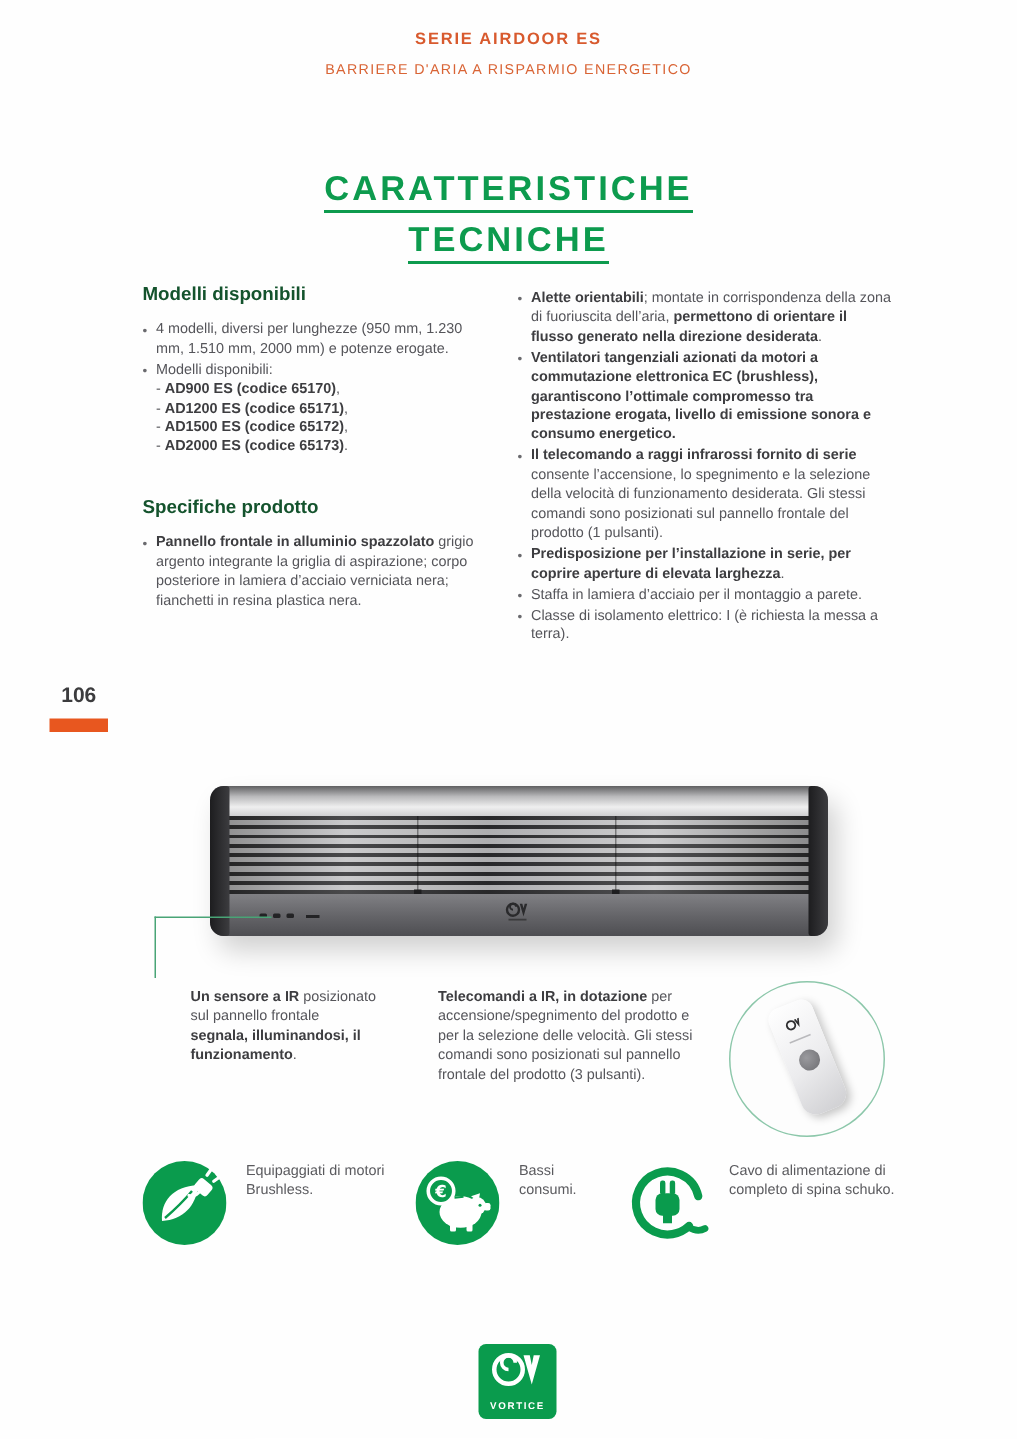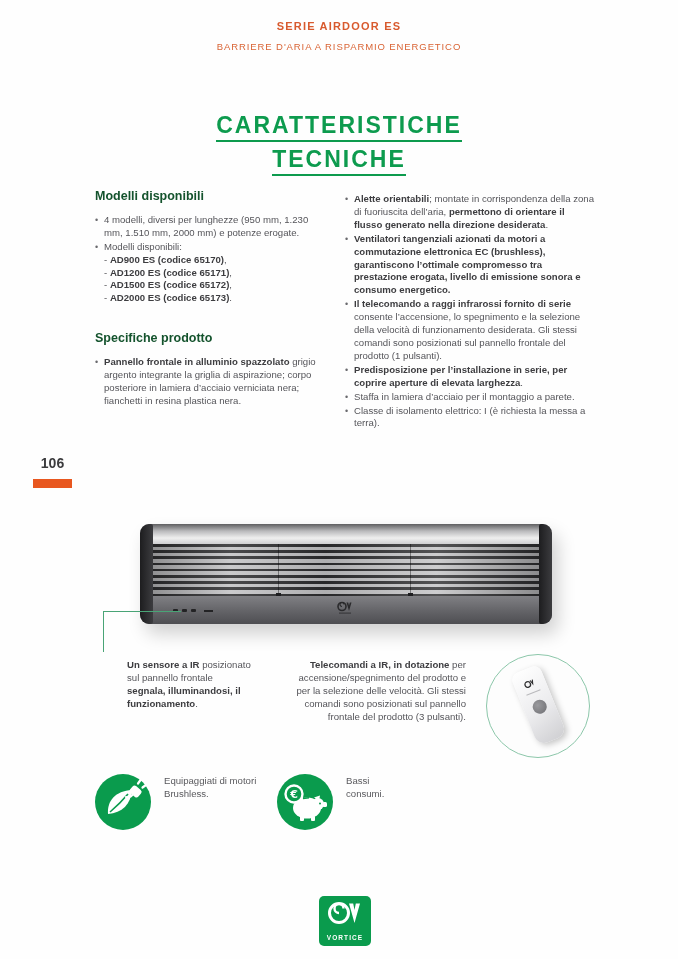--- a/index.html
+++ b/index.html
@@ -56,21 +56,21 @@
   .dev-logo { position:absolute; top:5px; left:50%; transform:translateX(-50%); }
   .notch { position:absolute; top:69px; width:5px; height:4px; background:#1e1e20; }
 
   
   .leader-h { position:absolute; left:103px; top:611px; width:78px; height:1px; background:#49a476; }
   .leader-v { position:absolute; left:103px; top:611px; width:1px; height:41px; background:#49a476; }
 
   
   .caption { position:absolute; font-size:9.6px; line-height:13px; color:#55555a; }
   .cap-left { left:95px; top:658px; width:125px;margin-left:32px; }
-  .cap-mid  { left:292px; top:658px; width:174px; text-align:right; }
+  .cap-mid  { left:292px; top:658px; width:174px; }
 
   
   .remote-circle { position:absolute; left:486px; top:654px; width:104px; height:104px; border-radius:50%;
                    border:1.5px solid #8cc7aa; background:#fdfdfd; }
   .remote { position:absolute; left:36px; top:12px; width:31px; height:76px; transform:rotate(-22deg);
             background:linear-gradient(160deg,#ffffff 0%,#ececee 55%,#cfcfd2 100%);
             border-radius:8px 8px 10px 10px; box-shadow:2px 3px 6px rgba(0,0,0,.22); }
   .remote .r-logo { position:absolute; top:7px; left:50%; transform:translateX(-50%); }
   .remote .r-line { position:absolute; top:24px; left:8px; width:15px; height:1px; background:#b9b9bc; }
   .remote .r-btn { position:absolute; top:33px; left:50%; transform:translateX(-50%); width:14px; height:14px;
@@ -233,20 +233,33 @@
         <rect x="34" y="42" width="4" height="5" rx="1" fill="#ffffff"></rect>
         <circle cx="43" cy="29.5" r="1" fill="#0a9b4d"></circle>
         <line x1="26" y1="24.5" x2="32" y2="23.8" stroke="#0a9b4d" stroke-width="1.4"></line>
         <circle cx="17" cy="20" r="8.5" fill="#0a9b4d" stroke="#ffffff" stroke-width="2.4"></circle>
         <text x="17" y="24" text-anchor="middle" font-family="DejaVu Sans, sans-serif" font-size="11" font-weight="bold" fill="#ffffff">€</text>
       </svg>
     </div>
     <div class="label">Bassi consumi.</div>
   </div>
 
+  <div class="feat feat3">
+    <div class="circle">
+      <svg width="56" height="56" viewBox="0 0 56 56">
+        <circle cx="28" cy="28" r="21" fill="none" stroke="#0a9b4d" stroke-width="5.5" stroke-dasharray="110 22" stroke-dashoffset="-8" stroke-linecap="round" transform="rotate(25 28 28)"></circle>
+        <path d="M42 44 q6 4 11 1" stroke="#0a9b4d" stroke-width="4.5" fill="none" stroke-linecap="round"></path>
+        <rect x="20" y="21.5" width="16" height="15" rx="4.5" fill="#0a9b4d"></rect>
+        <rect x="25" y="36" width="6" height="5.5" fill="#0a9b4d"></rect>
+        <rect x="23" y="13" width="3.6" height="9.5" rx="1.6" fill="#0a9b4d"></rect>
+        <rect x="29.5" y="13" width="3.6" height="9.5" rx="1.6" fill="#0a9b4d"></rect>
+      </svg>
+    </div>
+    <div class="label">Cavo di alimentazione di completo di spina schuko.</div>
+  </div>
 
   <footer class="brand">
     <svg width="52" height="38" viewBox="0 0 52 38">
       <circle cx="20" cy="17" r="9.5" fill="none" stroke="#ffffff" stroke-width="3"></circle>
       <path d="M20 17 a4.5 4.5 0 1 1 4.5 -4.5" fill="none" stroke="#ffffff" stroke-width="2.4"></path>
       <path d="M30 7.5 L35.5 27 L41 7.5 L36.8 7.5 L35.5 14 L34.2 7.5 Z" fill="#ffffff"></path>
     </svg>
     <div class="brand-name">VORTICE</div>
   </footer>
 

